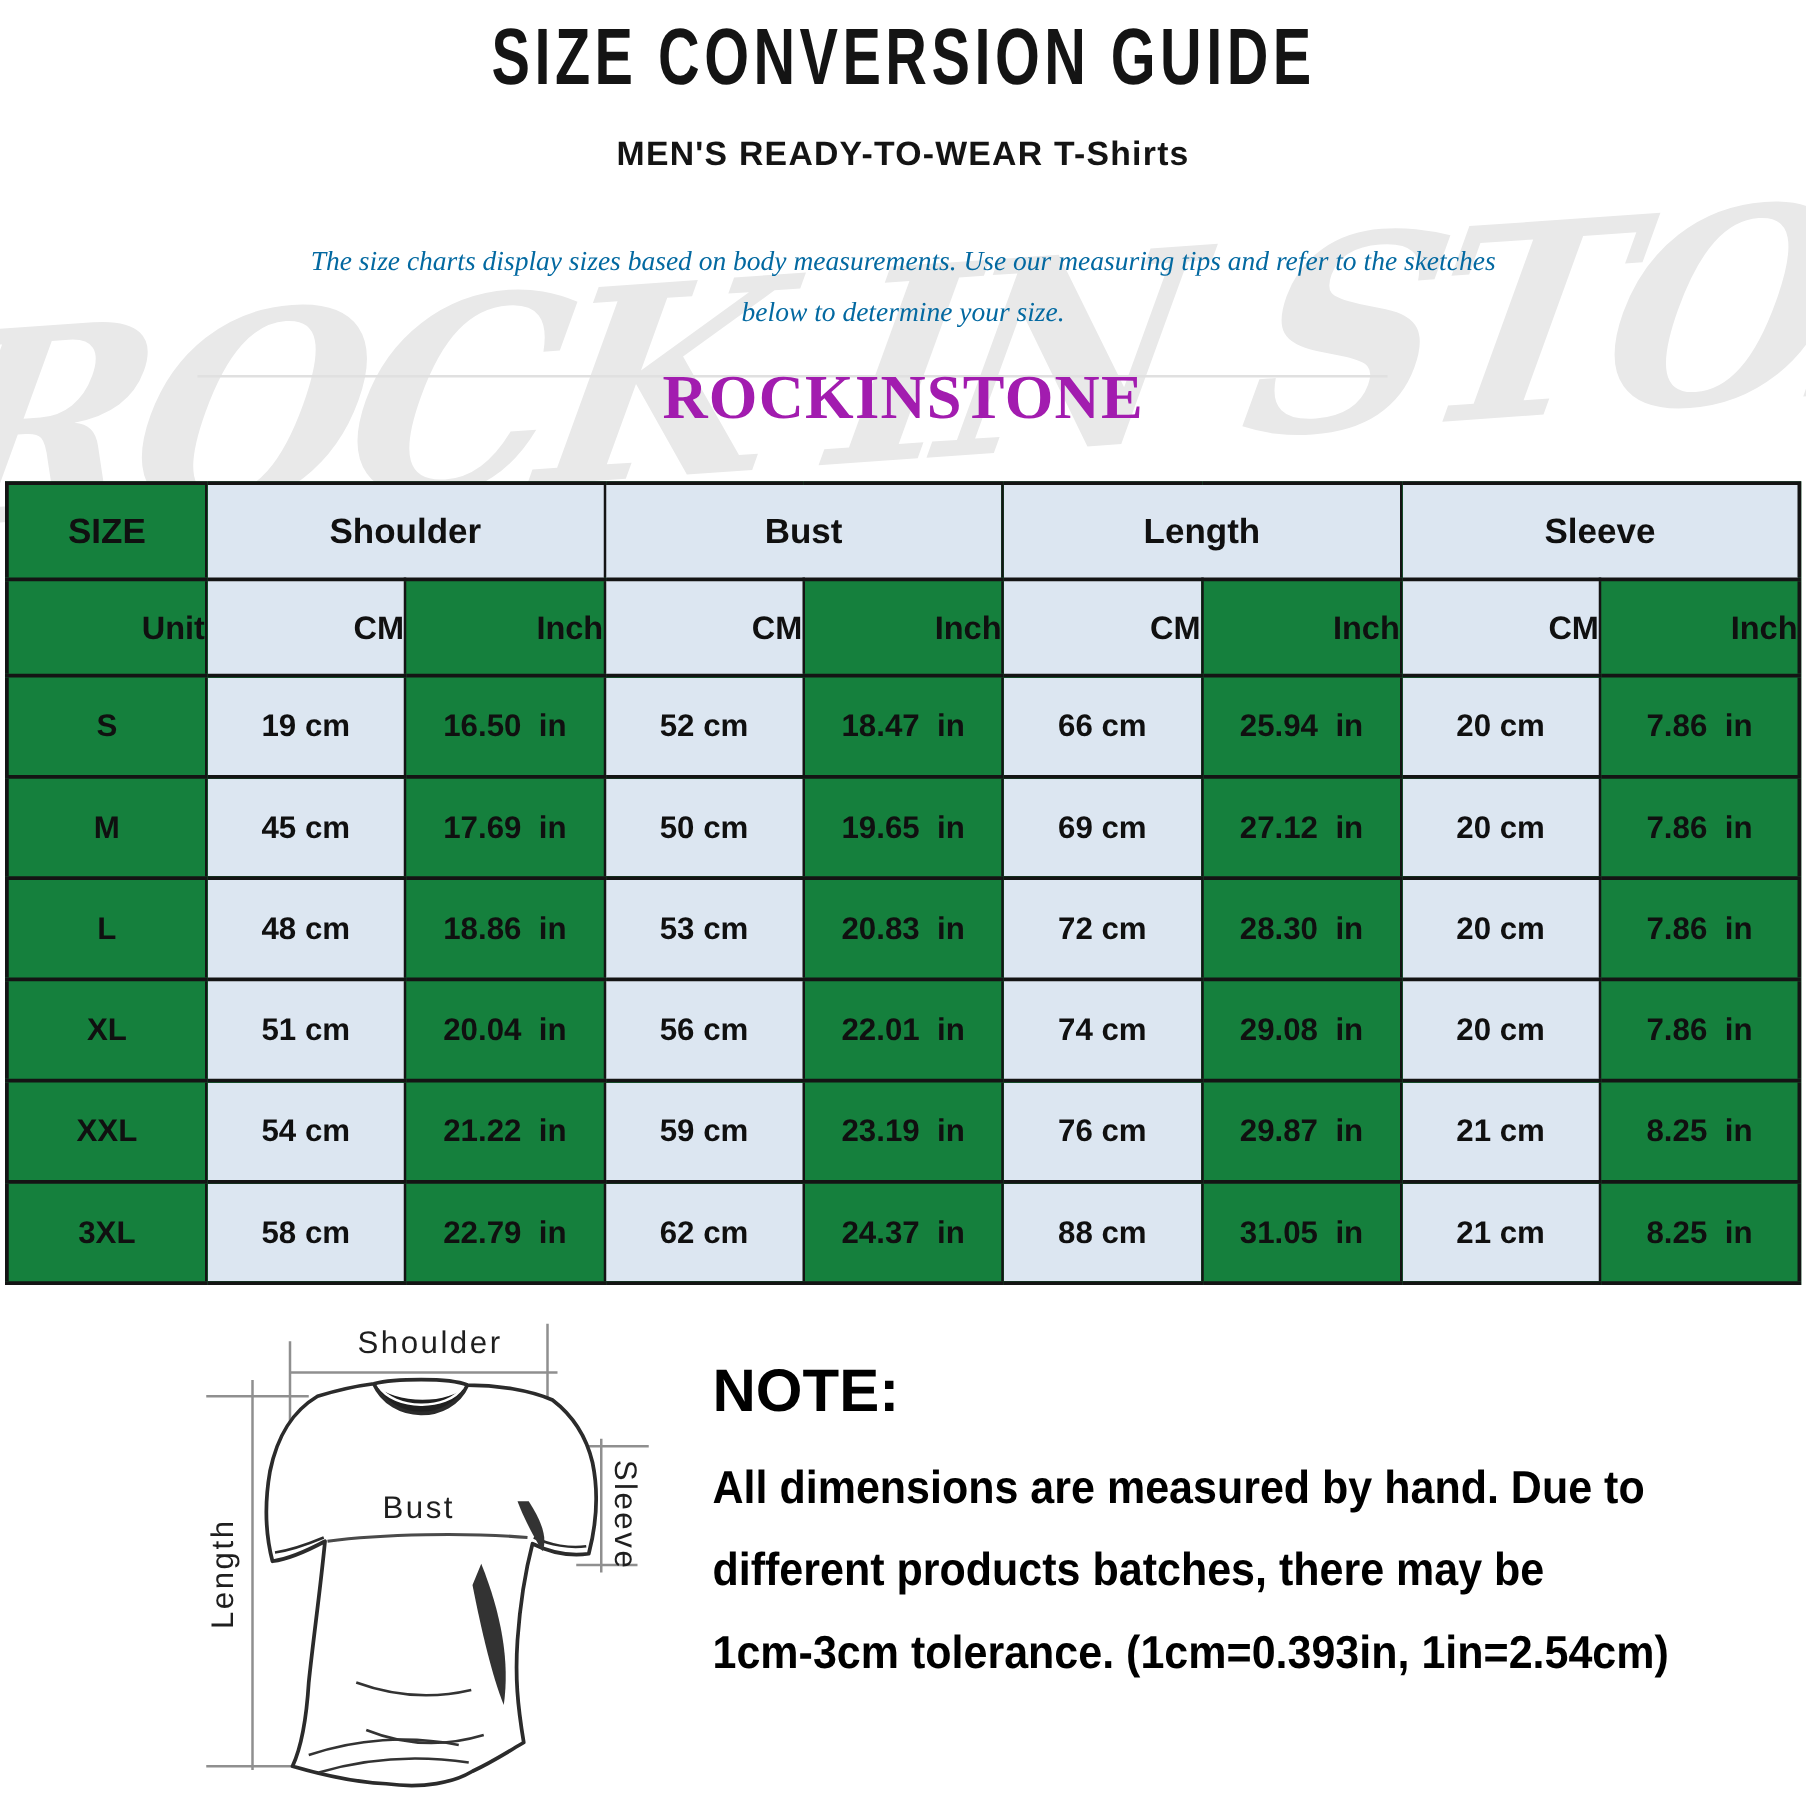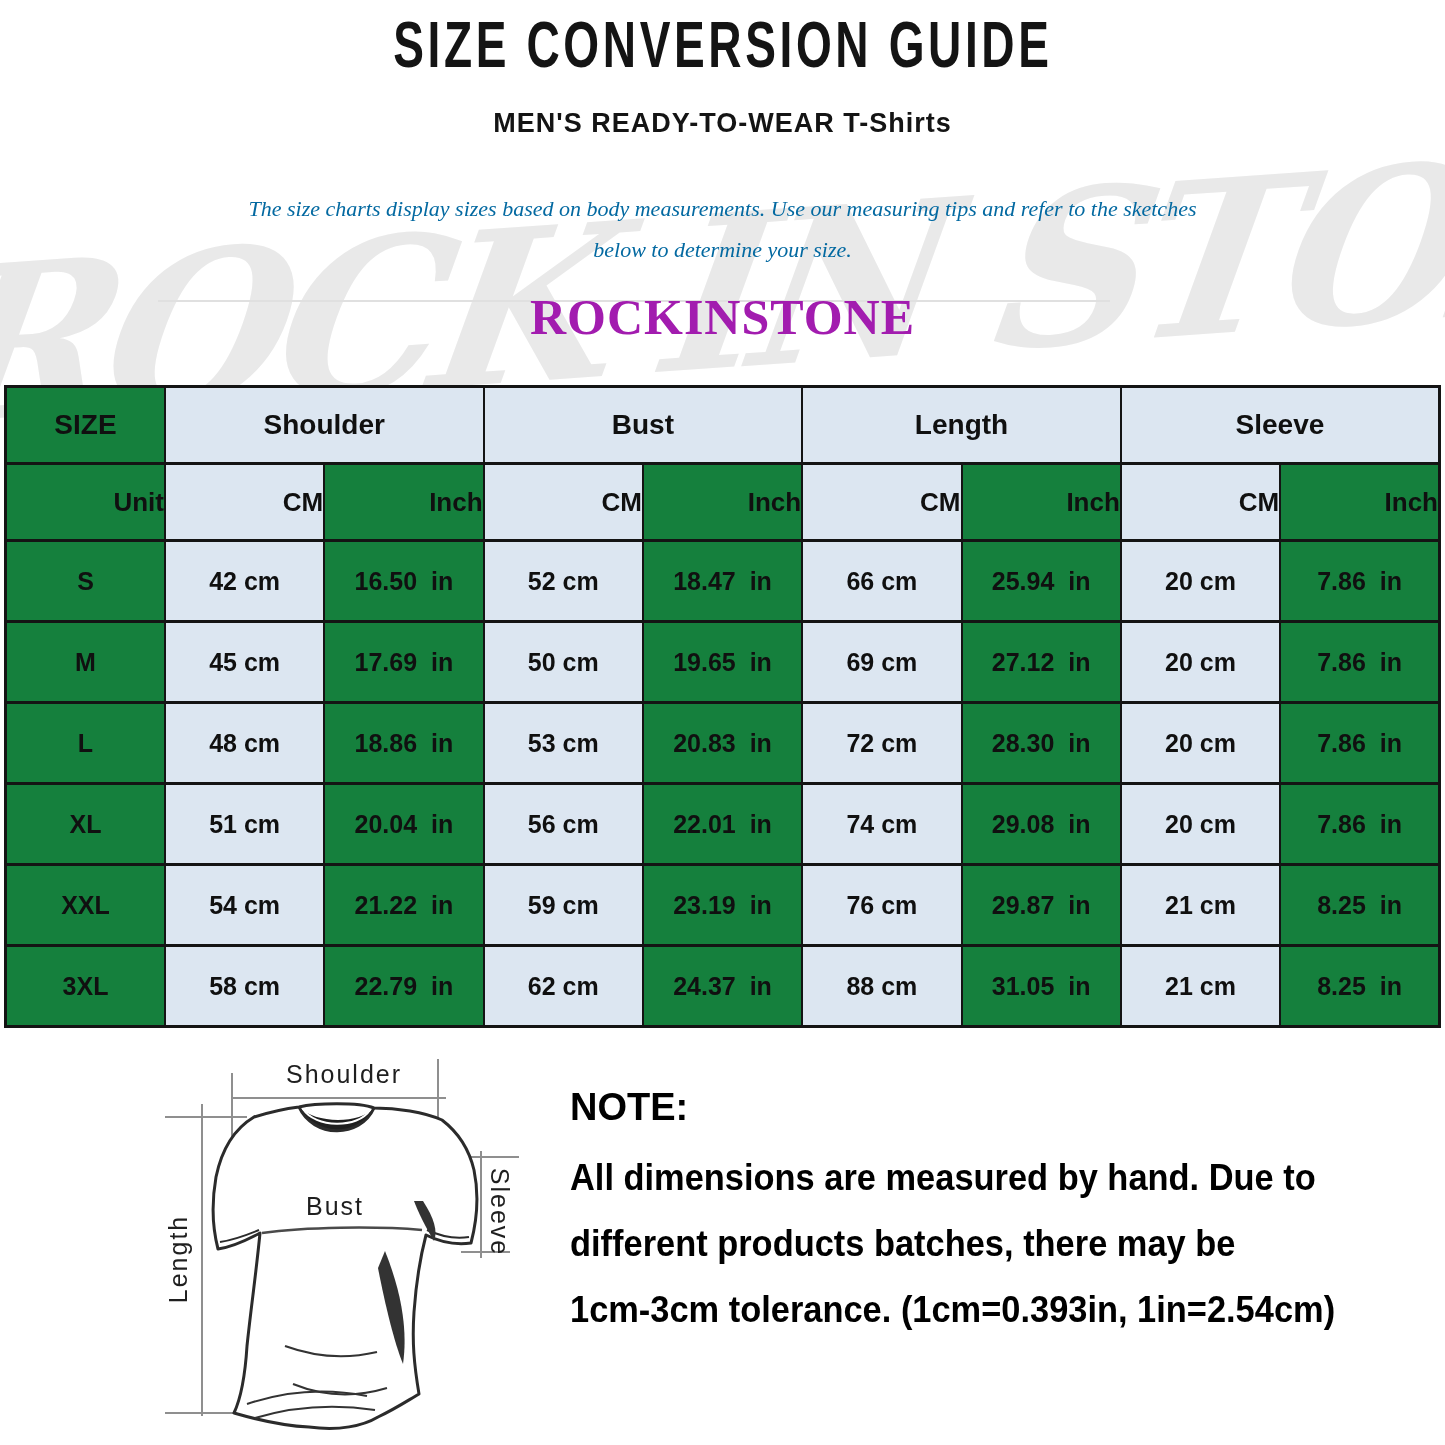--- a/index.html
+++ b/index.html
@@ -67,21 +67,21 @@
     position:absolute; font-size:25px; letter-spacing:2px; color:#1f1f1f;
     text-align:center; white-space:nowrap;
   }
   .lbl-shoulder { left:144px; top:14px;  width:130px; }
   .lbl-bust     { left:140px; top:146px; width:120px; }
   .lbl-length   { left:-16px; top:198px; width:120px; height:30px; transform:rotate(-90deg); }
   .lbl-sleeve   { left:304px; top:151px; width:120px; height:30px; transform:rotate(90deg); }
 
   
   .note { position:absolute; left:570px; top:1086px; width:820px; z-index:2; }
-  .note-heading { font-size:38px; font-weight:bold; color:#000; margin-bottom:30px; }
+  .note-heading { font-size:48px; font-weight:bold; color:#000; margin-bottom:30px; }
   .note-line {
     font-size:37px; font-weight:bold; color:#000; line-height:38px; margin-bottom:28px;
     transform:scaleX(0.93); transform-origin:0 50%; white-space:nowrap;
   }
 </style>
 </head>
 <body>
 
 <div class="page">
 
@@ -127,21 +127,21 @@
           <th>Inch</th>
           <th class="blue">CM</th>
           <th>Inch</th>
           <th class="blue">CM</th>
           <th>Inch</th>
         </tr>
       </thead>
       <tbody>
           <tr>
             <td>S</td>
-            <td class="blue c-cm">42 cm</td>
+            <td class="blue c-cm">19 cm</td>
             <td class="c-inch">16.50 in</td>
             <td class="blue c-cm">52 cm</td>
             <td class="c-inch">18.47 in</td>
             <td class="blue c-cm">66 cm</td>
             <td class="c-inch">25.94 in</td>
             <td class="blue c-cm">20 cm</td>
             <td class="c-inch">7.86 in</td>
           </tr>
           <tr>
             <td>M</td>

